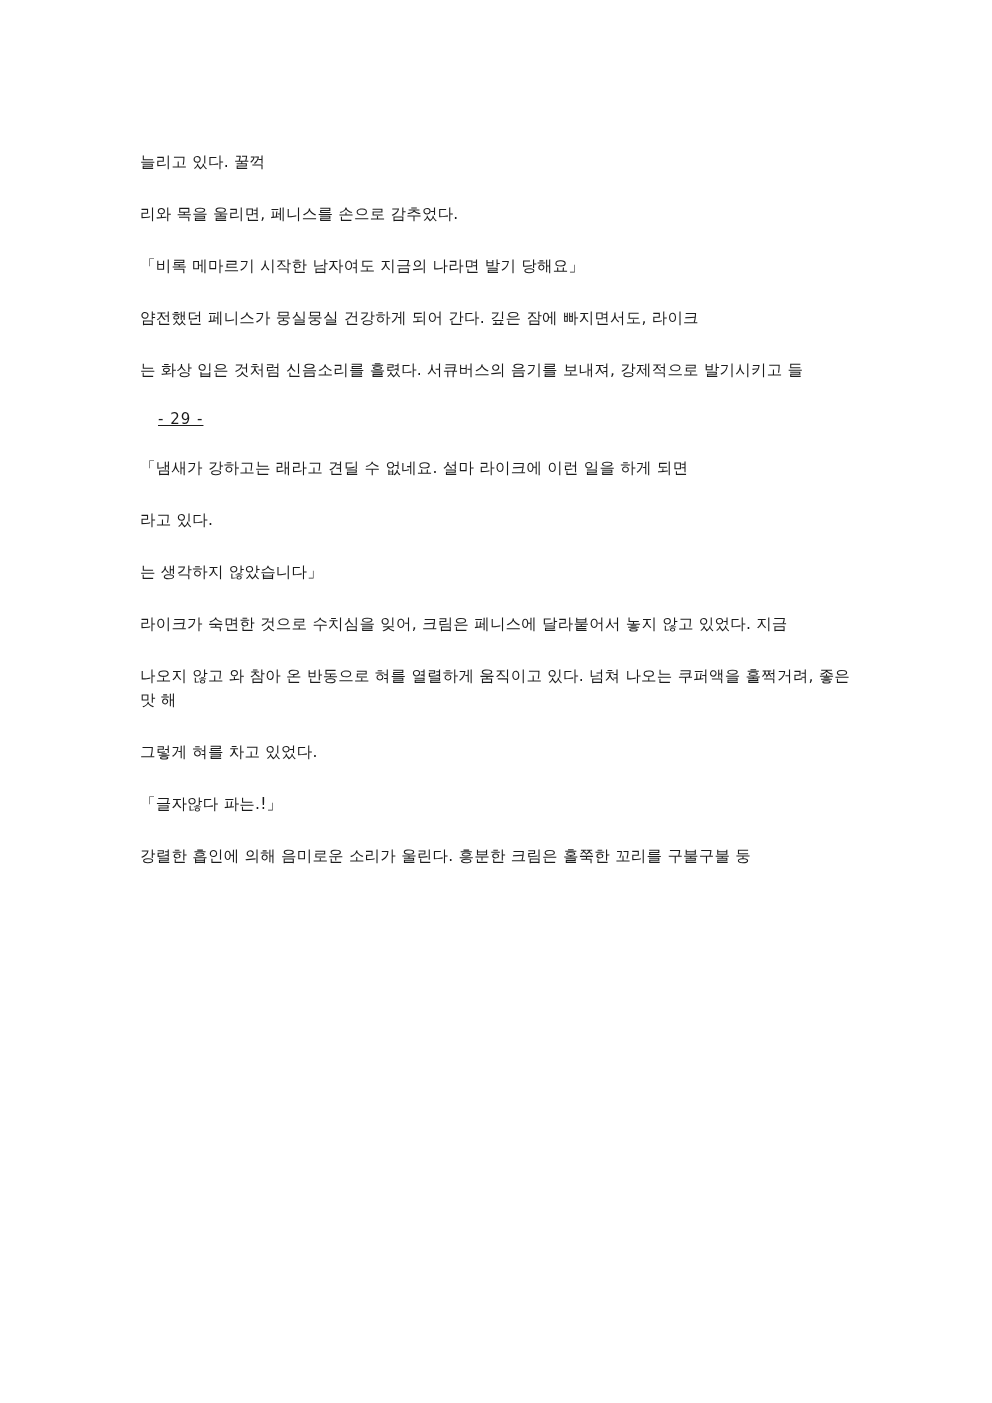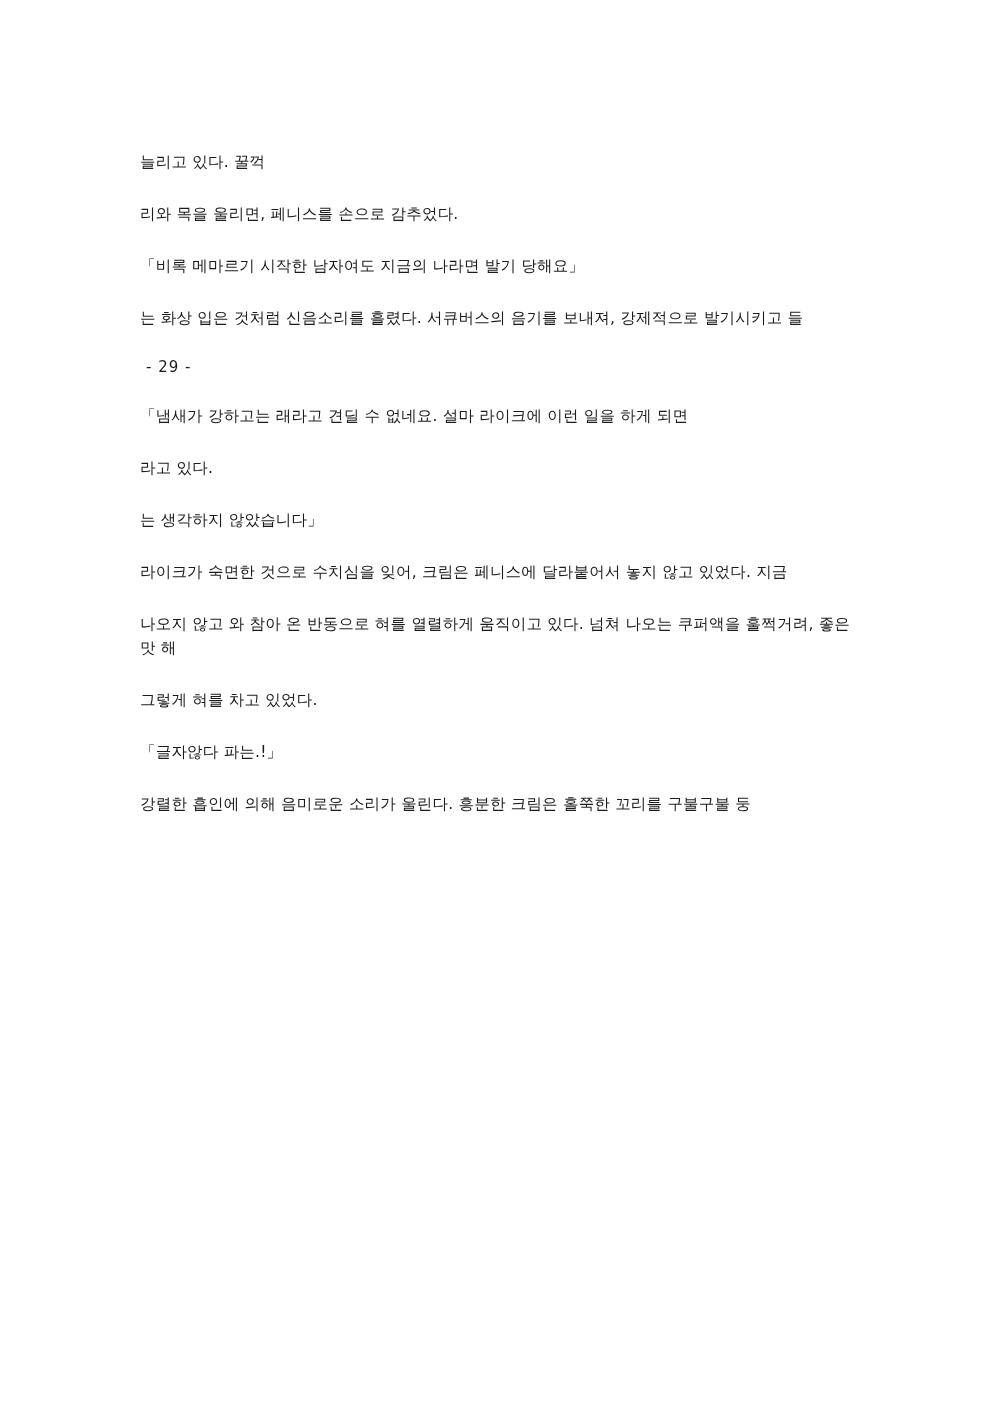--- a/index.html
+++ b/index.html
@@ -32,34 +32,36 @@
     margin: 0 0 28px 0;
     word-break: keep-all;
     color: #1b1b1b;
   }
   .para.wide {
     width: 730px;
   }
   .page-number {
     font-size: 15px;
     letter-spacing: 1px;
-    margin: 0 0 28px 0;
+    margin: 0 0 28px 12px;
     padding-left: 6px;
     color: #1b1b1b;
+    text-decoration: underline;
   }
 </style>
 </head>
 <body>
 
 <div class="page">
   <div class="body-text">
 
     <p class="para">늘리고 있다. 꿀꺽</p>
     <p class="para">리와 목을 울리면, 페니스를 손으로 감추었다.</p>
     <p class="para">「비록 메마르기 시작한 남자여도 지금의 나라면 발기 당해요」</p>
+    <p class="para">얌전했던 페니스가 뭉실뭉실 건강하게 되어 간다. 깊은 잠에 빠지면서도, 라이크</p>
     <p class="para wide">는 화상 입은 것처럼 신음소리를 흘렸다. 서큐버스의 음기를 보내져, 강제적으로 발기시키고 들</p>
 
     <p class="page-number">- 29 -</p>
 
     <p class="para">「냄새가 강하고는 래라고 견딜 수 없네요. 설마 라이크에 이런 일을 하게 되면</p>
     <p class="para">라고 있다.</p>
     <p class="para">는 생각하지 않았습니다」</p>
     <p class="para wide">라이크가 숙면한 것으로 수치심을 잊어, 크림은 페니스에 달라붙어서 놓지 않고 있었다. 지금</p>
     <p class="para wide">나오지 않고 와 참아 온 반동으로 혀를 열렬하게 움직이고 있다. 넘쳐 나오는 쿠퍼액을 훌쩍거려, 좋은 맛 해</p>
     <p class="para">그렇게 혀를 차고 있었다.</p>

